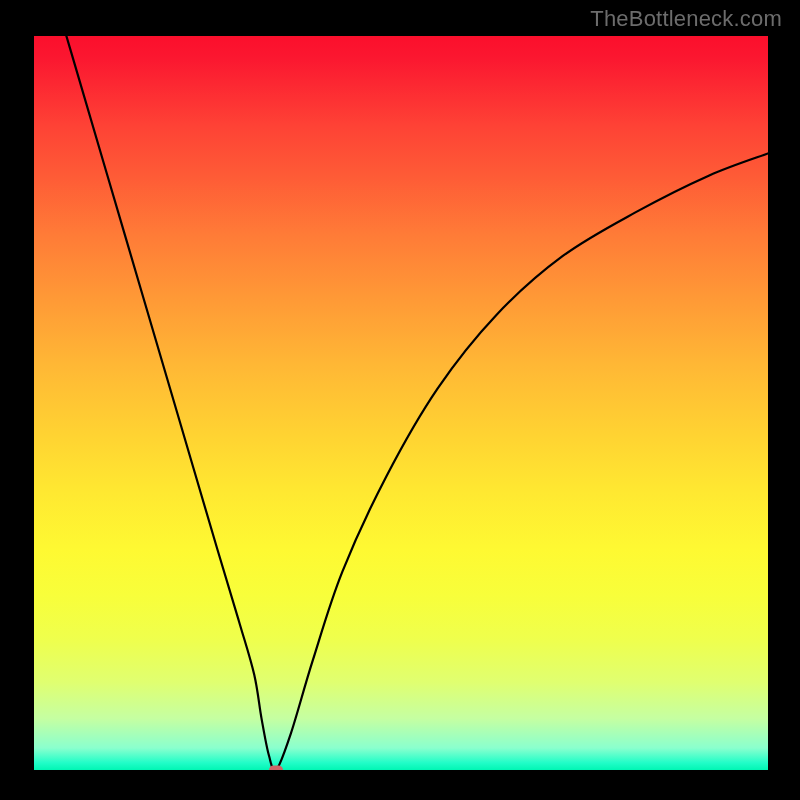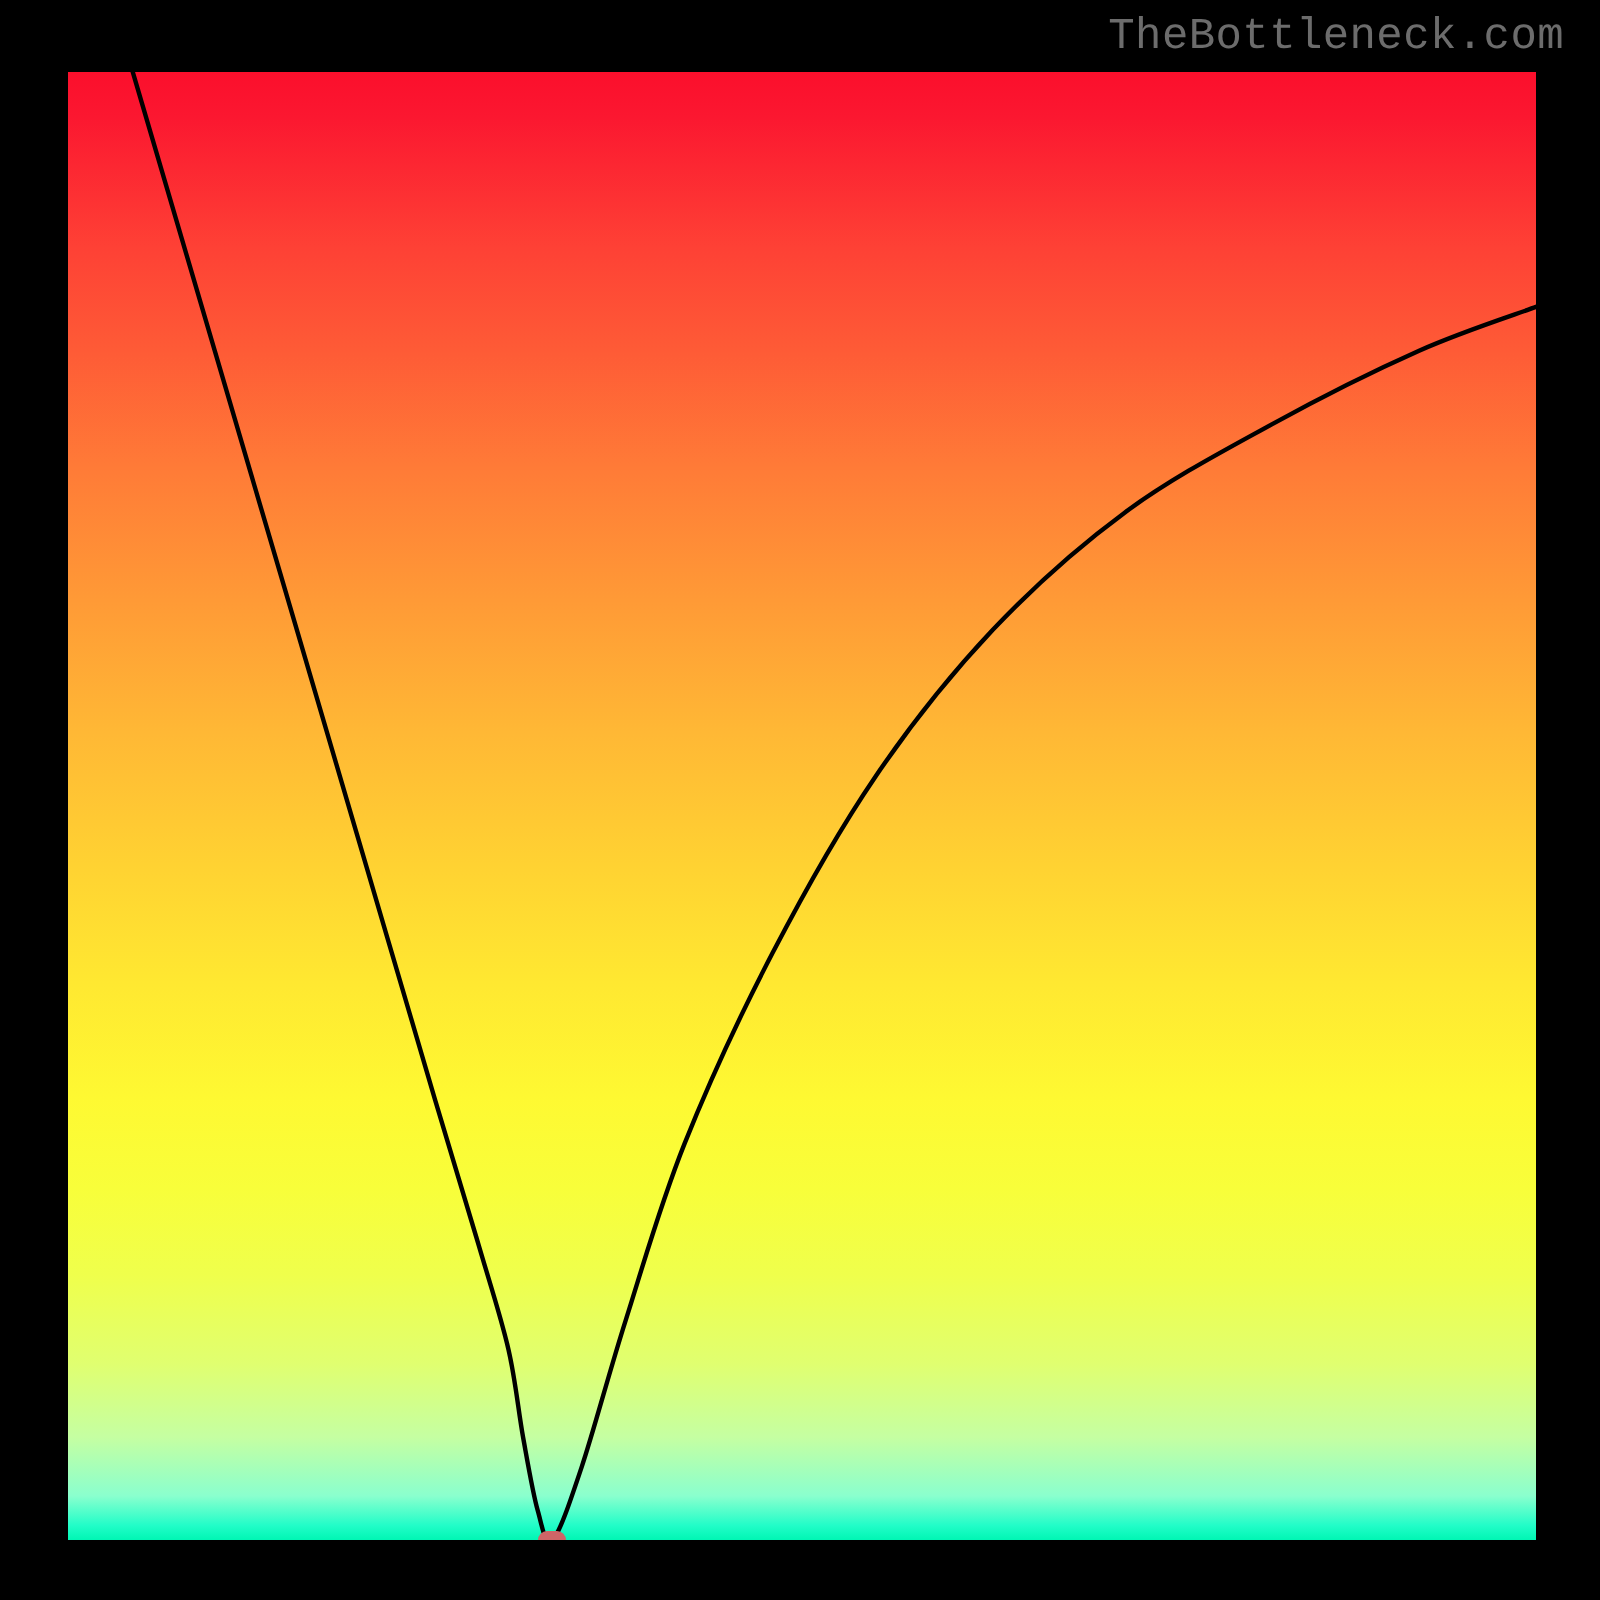--- a/index.html
+++ b/index.html
@@ -65,21 +65,20 @@
     transform: translate(-50%, -50%);
   }
   .watermark {
     position: absolute;
     top: 6px;
     right: 18px;
     color: #6c6c6c;
     font-size: 22px;
     letter-spacing: 0.2px;
     font-weight: 500;
-    font-family: Liberation Mono, monospace;
   }
 </style>
 </head>
 <body>
 
 <div class="frame">
   <div class="watermark">TheBottleneck.com</div>
 
   <div class="plot">
     <svg class="curve-svg" viewBox="0 0 734 734" preserveAspectRatio="none">

